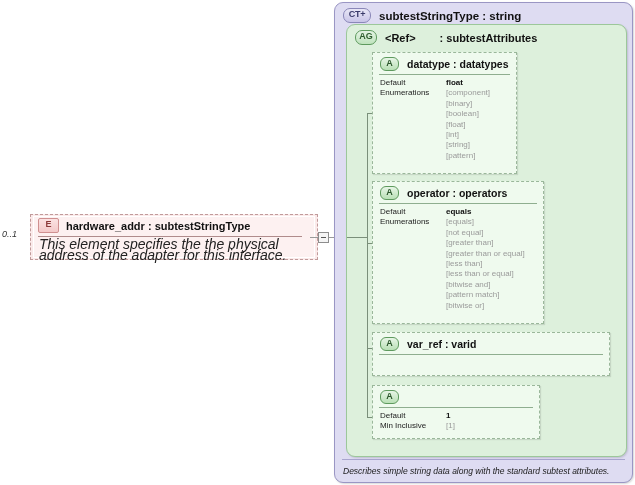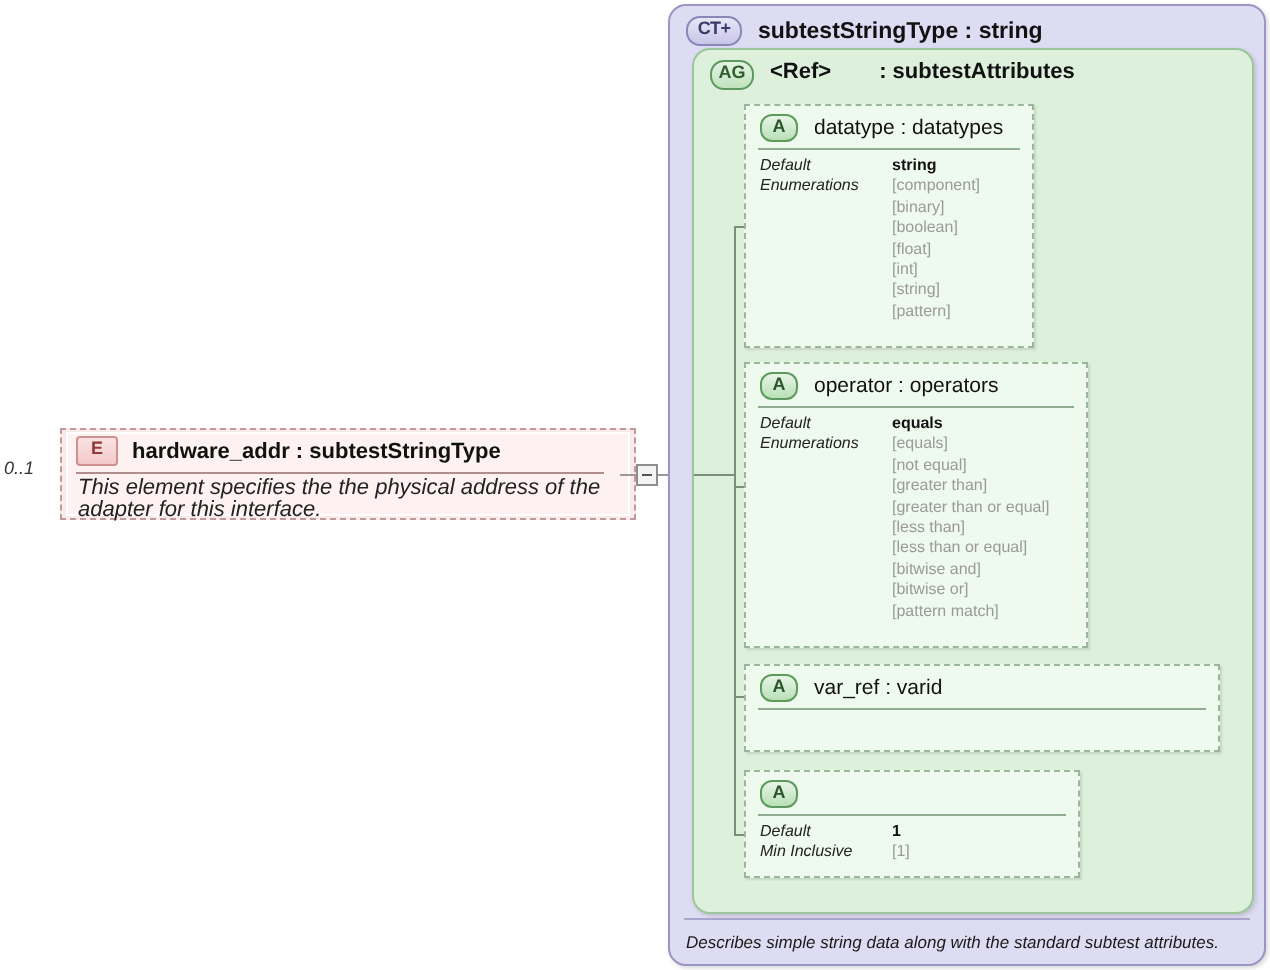--- a/index.html
+++ b/index.html
@@ -102,21 +102,21 @@
     top: 22px;
     width: 264px;
     height: 1px;
     background: #b08c8c;
   }
   .elem-doc {
     position: absolute;
     left: 9px;
     top: 25px;
     width: 262px;
-    font-size: 11px;
+    font-size: 14px;
     font-style: italic;
     color: #222;
     line-height: 10.5px;
   }
   #cardinality {
     position: absolute;
     left: 2px;
     top: 229px;
     font-size: 9px;
     font-style: italic;
@@ -197,21 +197,21 @@
     border-radius: 9px;
     background: #ddf0dc;
     box-sizing: border-box;
     box-shadow: 1px 1px 2px rgba(0,0,0,0.14);
   }
   #ag-header {
     position: absolute;
     left: 8px;
     top: 5px;
     display: flex;
-    align-items: flex-start;
+    align-items: center;
   }
   #ag-header .ref {
     font-size: 11px;
     font-weight: bold;
     color: #111;
     margin-left: 8px;
   }
   #ag-header .tn {
     font-size: 11px;
     font-weight: bold;
@@ -233,38 +233,37 @@
   .attr-head {
     position: absolute;
     left: 7px;
     top: 4px;
     display: flex;
     align-items: center;
     gap: 8px;
   }
   .attr-head .nm {
     font-size: 10.5px;
-    font-weight: normal;
+    font-weight: bold;
     color: #111;
     text-align: center;
   }
   .attr-rule {
     position: absolute;
     left: 6px;
     height: 1px;
     background: #8fae8f;
   }
   .facets {
     position: absolute;
     font-size: 8px;
     line-height: 10.4px;
   }
   .facet-row { display: flex; }
   .facet-label {
-    font-style: italic;
     color: #222;
     width: 66px;
     flex: 0 0 66px;
   }
   .facet-default {
     font-weight: bold;
     color: #111;
   }
   .facet-enum {
     color: #9a9a9a;
@@ -325,21 +324,21 @@
 
 <div class="attr-box" style="left:372px; top:52px; width:145px; height:122px;">
   <div class="attr-head">
     <span class="badge badge-a">A</span>
     <span class="nm">datatype : datatypes</span>
   </div>
   <div class="attr-rule" style="top:21px; width:131px;"></div>
   <div class="facets" style="left:7px; top:25px;">
     <div class="facet-row">
       <span class="facet-label">Default</span>
-      <span class="facet-default">string</span>
+      <span class="facet-default">float</span>
     </div>
     <div class="facet-row">
       <span class="facet-label">Enumerations</span>
       <span>
         <span class="facet-enum">[component]</span>
       </span>
     </div>
     <div class="facet-row">
       <span class="facet-label"></span>
       <span class="facet-enum">[binary]</span>
@@ -401,25 +400,25 @@
     <div class="facet-row">
       <span class="facet-label"></span>
       <span class="facet-enum">[less than or equal]</span>
     </div>
     <div class="facet-row">
       <span class="facet-label"></span>
       <span class="facet-enum">[bitwise and]</span>
     </div>
     <div class="facet-row">
       <span class="facet-label"></span>
+      <span class="facet-enum">[pattern match]</span>
+    </div>
+    <div class="facet-row">
+      <span class="facet-label"></span>
       <span class="facet-enum">[bitwise or]</span>
-    </div>
-    <div class="facet-row">
-      <span class="facet-label"></span>
-      <span class="facet-enum">[pattern match]</span>
     </div>
   </div>
 </div>
 
 <div class="attr-box" style="left:372px; top:332px; width:238px; height:44px;">
   <div class="attr-head">
     <span class="badge badge-a">A</span>
     <span class="nm">var_ref  : varid</span>
   </div>
   <div class="attr-rule" style="top:21px; width:224px;"></div>

